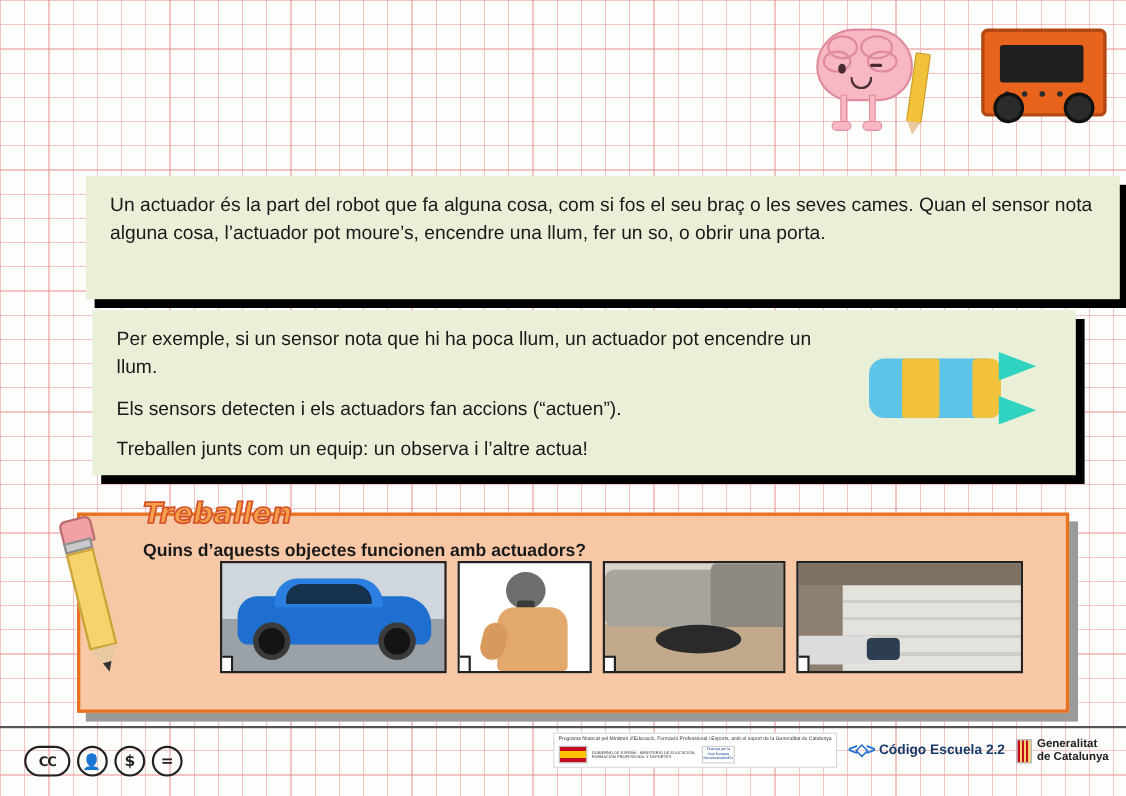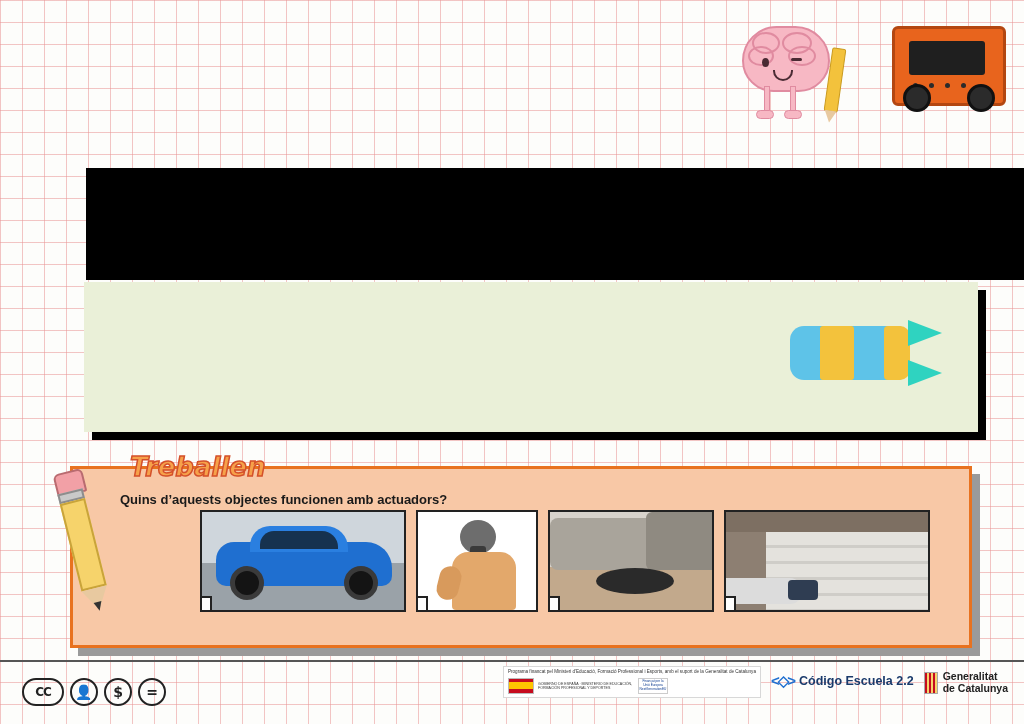--- a/index.html
+++ b/index.html
@@ -281,23 +281,23 @@
     top: 452px;
     font-family: "DejaVu Sans", sans-serif;
     font-size: 26px;
     font-weight: bold;
     font-style: italic;
     color: #f6a14a;
     -webkit-text-stroke: 1.5px #d4502a;
   }
   .activity-question {
     position: absolute;
-    left: 120px;
+    left: 130px;
     top: 492px;
-    font-size: 13px;
+    font-size: 16px;
     font-weight: bold;
     color: #1a1a1a;
   }
 
   
   .big-pencil {
     position: absolute;
     left: 62px;
     top: 470px;
     width: 40px;
@@ -568,23 +568,31 @@
     <div class="robot-dot" style="left:18px;top:54px;"></div>
     <div class="robot-dot" style="left:34px;top:54px;"></div>
     <div class="robot-dot" style="left:50px;top:54px;"></div>
     <div class="robot-dot" style="left:66px;top:54px;"></div>
     <div class="robot-wheel l"></div>
     <div class="robot-wheel r"></div>
   </div>
 
 
   <div class="shadow-box" id="box1-shadow"></div>
+  <div class="text-box" id="box1">
+    <p>Un actuador és la part del robot que fa alguna cosa, com si fos el seu braç o les seves cames. Quan el sensor nota alguna cosa, l’actuador pot moure’s, encendre una llum, fer un so, o obrir una porta.</p>
+  </div>
 
   <div class="shadow-box" id="box2-shadow"></div>
   <div class="text-box" id="box2">
+    <div class="text-inner">
+      <p>Per exemple, si un sensor nota que hi ha poca llum, un actuador pot encendre un llum.</p>
+      <p>Els sensors detecten i els actuadors fan accions (“actuen”).</p>
+      <p>Treballen junts com un equip: un observa i l’altre actua!</p>
+    </div>
     <div class="car-wrap">
       <div class="car-body"></div>
       <div class="car-band"></div>
       <div class="car-nose"></div>
       <div class="beam top"></div>
       <div class="beam bottom"></div>
     </div>
   </div>
 
   <div id="activity-shadow"></div>

